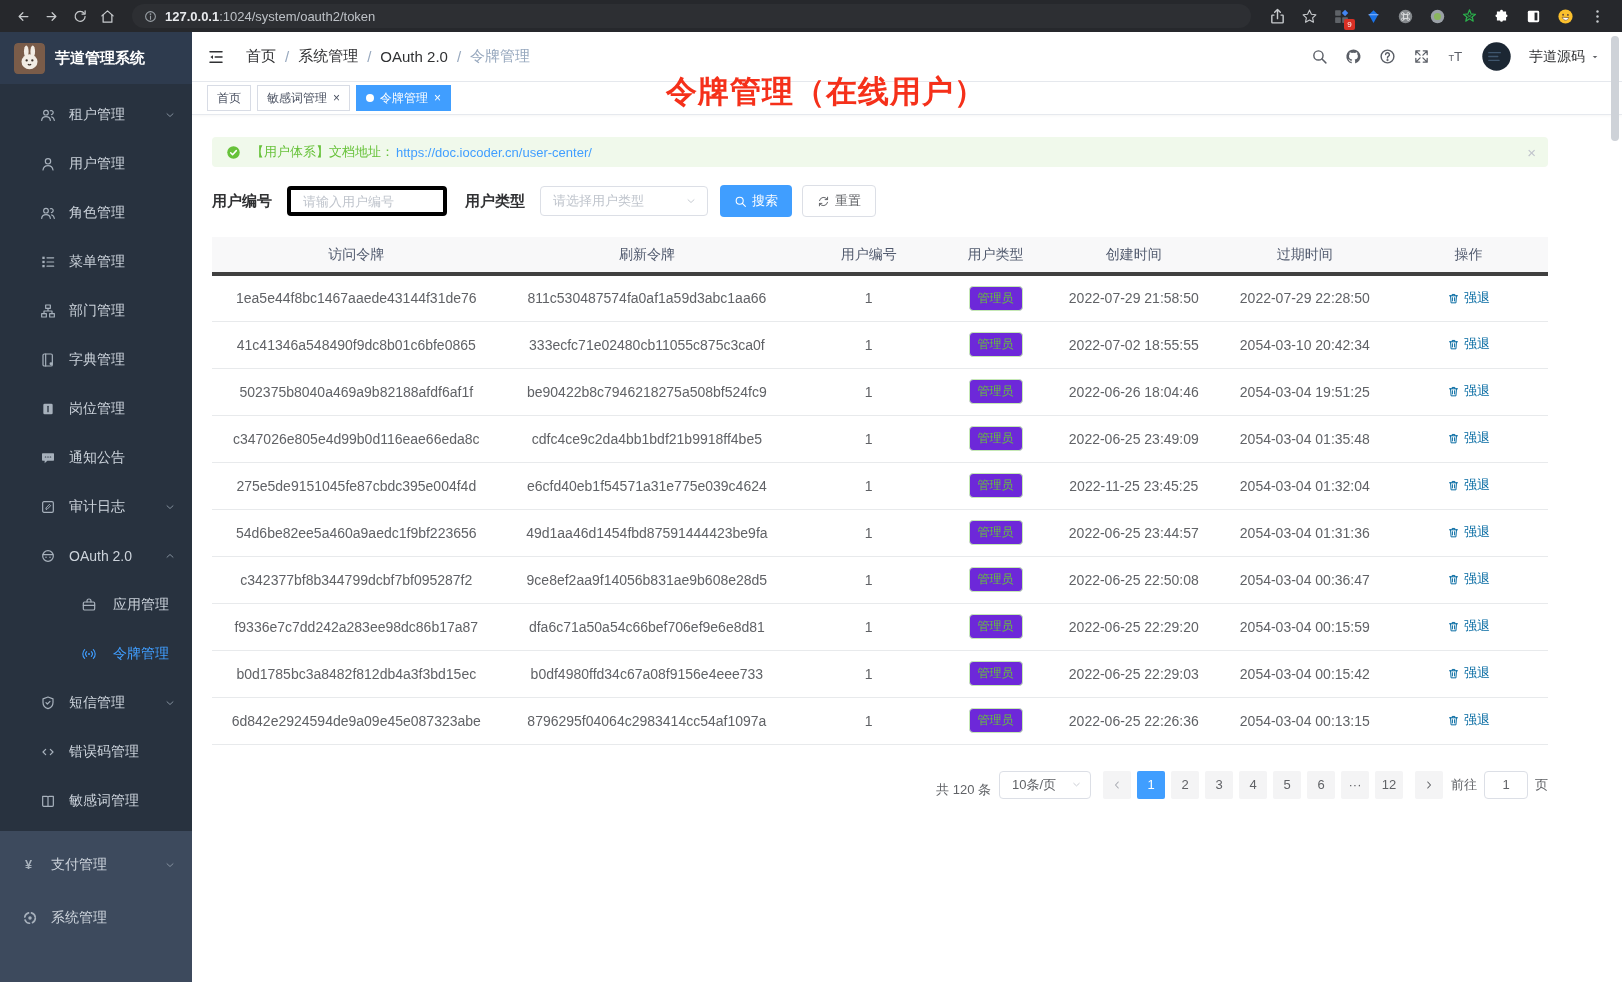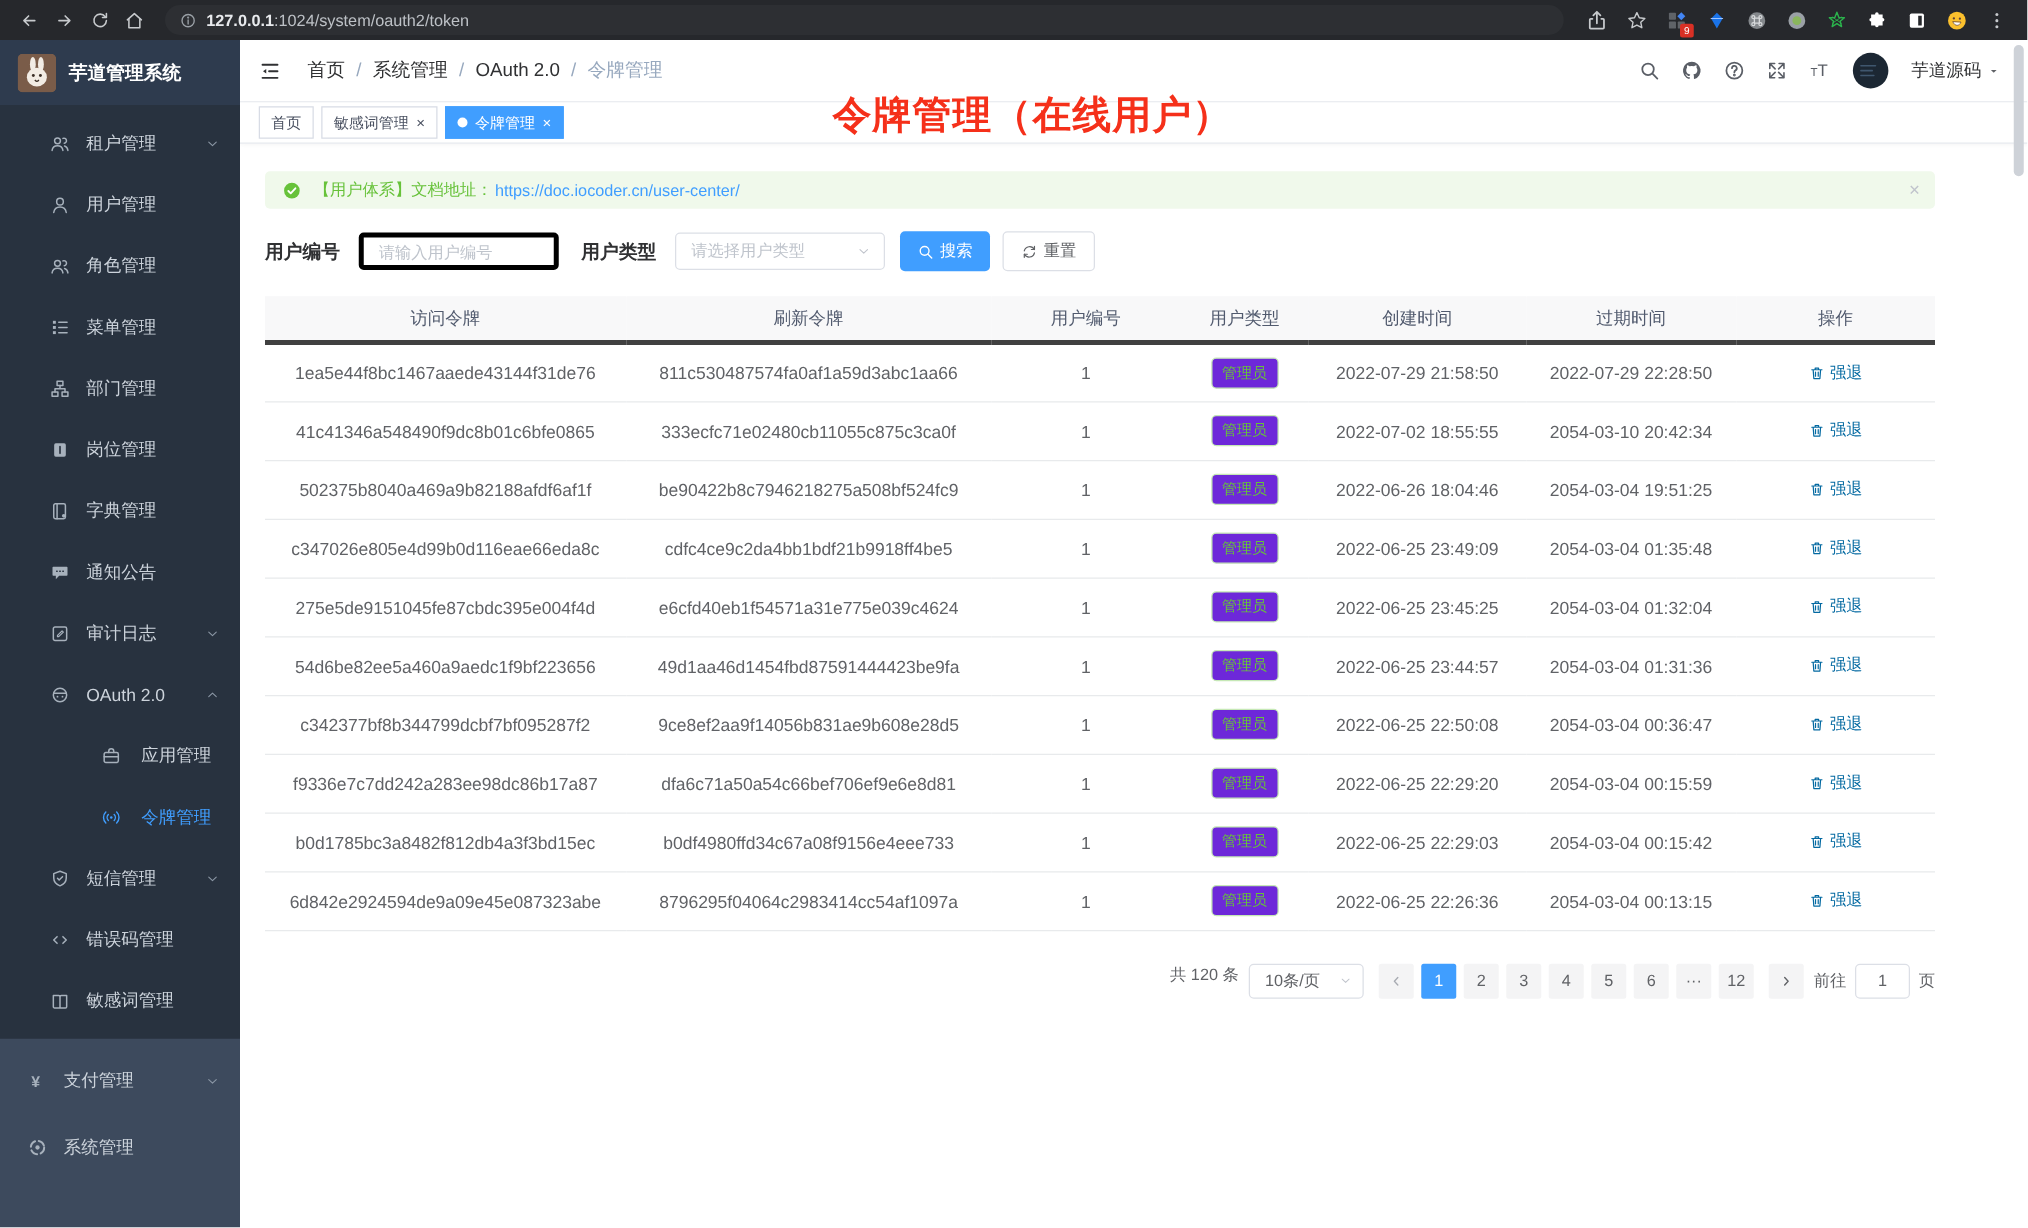--- a/index.html
+++ b/index.html
@@ -85,21 +85,21 @@
   .btn-search { background:#409eff; color:#fff; margin-right:10px; }
   .btn-reset { background:#fff; border:1px solid #dcdfe6; color:#606266; }
 
   .token-table { width:100%; border-collapse:collapse; margin-top:20px; font-size:14px; color:#606266; table-layout:fixed; }
   .token-table th { background:#f8f8f9; height:37px; font-weight:normal; color:#515a6e; border-bottom:4px solid #404040; }
   .token-table td { height:47px; text-align:center; border-bottom:1px solid #e8eaec; white-space:nowrap; overflow:hidden; }
   .badge { display:inline-block; padding:3px 8px; font-size:12px; color:#67c23a; background:#6d28d9; border:1px solid #c6e8b6; border-radius:4px; }
   .action { display:inline-flex; align-items:center; gap:4px; color:#0369a1; font-size:13px; cursor:pointer; }
   .action .icon { width:13px; height:13px; }
 
-  .pagination { display:flex; align-items:flex-start; justify-content:flex-end; margin-top:26px; gap:8px; font-size:13px; color:#606266; }
+  .pagination { display:flex; align-items:flex-end; justify-content:flex-end; margin-top:26px; gap:8px; font-size:13px; color:#606266; }
   .psize { width:92px; height:28px; border:1px solid #dcdfe6; border-radius:4px; display:flex; align-items:center; justify-content:space-between; padding:0 8px 0 12px; cursor:pointer; }
   .psize .icon { width:11px; height:11px; color:#c0c4cc; }
   .page-btns { display:flex; align-items:center; gap:6px; margin:0 4px; }
   .page-btn { min-width:28px; height:28px; border:none; border-radius:2px; background:#f4f4f5; color:#606266; font-size:13px; cursor:pointer; display:flex; align-items:center; justify-content:center; font-family:inherit; }
   .page-btn.active { background:#409eff; color:#fff; }
   .page-btn .icon { width:12px; height:12px; }
   .page-btn.prev { color:#a8abb2; }
   .goto { display:flex; align-items:center; gap:7px; }
   .goto-input { width:44px; height:28px; border:1px solid #dcdfe6; border-radius:4px; text-align:center; font-size:13px; color:#606266; outline:none; }
   .scroll-thumb { position:absolute; right:3px; top:4px; width:8px; height:105px; background:#ced2d8; border-radius:4px; }
@@ -293,35 +293,35 @@
               <rect x="2.5" y="16" width="7" height="5" stroke-width="1.8"></rect>
               <rect x="14.5" y="16" width="7" height="5" stroke-width="1.8"></rect>
               <path d="M12 8v4M6 16v-4h12v4" stroke-width="1.8"></path>
             </svg>
           </span>
           <span class="mi-label">部门管理</span>
         </div>
         <div class="menu-item indent1">
           <span class="icon mi-icon">
             <svg viewBox="0 0 24 24" fill="none" stroke="currentColor" stroke-width="2" stroke-linecap="round" stroke-linejoin="round">
-              <rect x="5" y="4" width="14" height="16" rx="2" fill="currentColor" stroke="none"></rect>
-              <path d="M12 8v8" stroke="#28323f" stroke-width="2"></path>
-            </svg>
-          </span>
-          <span class="mi-label">岗位管理</span>
-        </div>
-        <div class="menu-item indent1">
-          <span class="icon mi-icon">
-            <svg viewBox="0 0 24 24" fill="none" stroke="currentColor" stroke-width="2" stroke-linecap="round" stroke-linejoin="round">
               <path d="M6.5 3h10a2 2 0 0 1 2 2v14a2 2 0 0 1-2 2h-10a2 2 0 0 1-2-2V5a2 2 0 0 1 2-2z" stroke-width="1.8"></path>
               <path d="M8.5 3v18" stroke-width="1.8"></path>
               <circle cx="16.5" cy="17.5" r="2.2" fill="currentColor" stroke="none"></circle>
             </svg>
           </span>
           <span class="mi-label">字典管理</span>
+        </div>
+        <div class="menu-item indent1">
+          <span class="icon mi-icon">
+            <svg viewBox="0 0 24 24" fill="none" stroke="currentColor" stroke-width="2" stroke-linecap="round" stroke-linejoin="round">
+              <rect x="5" y="4" width="14" height="16" rx="2" fill="currentColor" stroke="none"></rect>
+              <path d="M12 8v8" stroke="#28323f" stroke-width="2"></path>
+            </svg>
+          </span>
+          <span class="mi-label">岗位管理</span>
         </div>
         <div class="menu-item indent1">
           <span class="icon mi-icon">
             <svg viewBox="0 0 24 24" fill="none" stroke="currentColor" stroke-width="2" stroke-linecap="round" stroke-linejoin="round">
               <path d="M4 5h16a1 1 0 0 1 1 1v9a1 1 0 0 1-1 1h-9l-4 4v-4H4a1 1 0 0 1-1-1V6a1 1 0 0 1 1-1z" fill="currentColor" stroke="none"></path>
               <path d="M8 10.5h.6M11.7 10.5h.6M15.4 10.5h.6" stroke="#28323f" stroke-width="1.8"></path>
             </svg>
           </span>
           <span class="mi-label">通知公告</span>
         </div>
@@ -640,21 +640,21 @@
                     </svg>
                   </span>
                   <span>强退</span>
                 </a></td>
             </tr>
             <tr>
               <td>275e5de9151045fe87cbdc395e004f4d</td>
               <td>e6cfd40eb1f54571a31e775e039c4624</td>
               <td>1</td>
               <td><span class="badge">管理员</span></td>
-              <td>2022-06-25 23:45:25</td>
+              <td>2022-11-25 23:45:25</td>
               <td>2054-03-04 01:32:04</td>
               <td><a class="action">
                   <span class="icon">
                     <svg viewBox="0 0 24 24" fill="none" stroke="currentColor" stroke-width="2" stroke-linecap="round" stroke-linejoin="round">
                       <path d="M4.5 7h15M9.5 7V4.5h5V7M6.5 7l1 13h9l1-13M10 10.5v6M14 10.5v6" stroke-width="1.8"></path>
                     </svg>
                   </span>
                   <span>强退</span>
                 </a></td>
             </tr>

